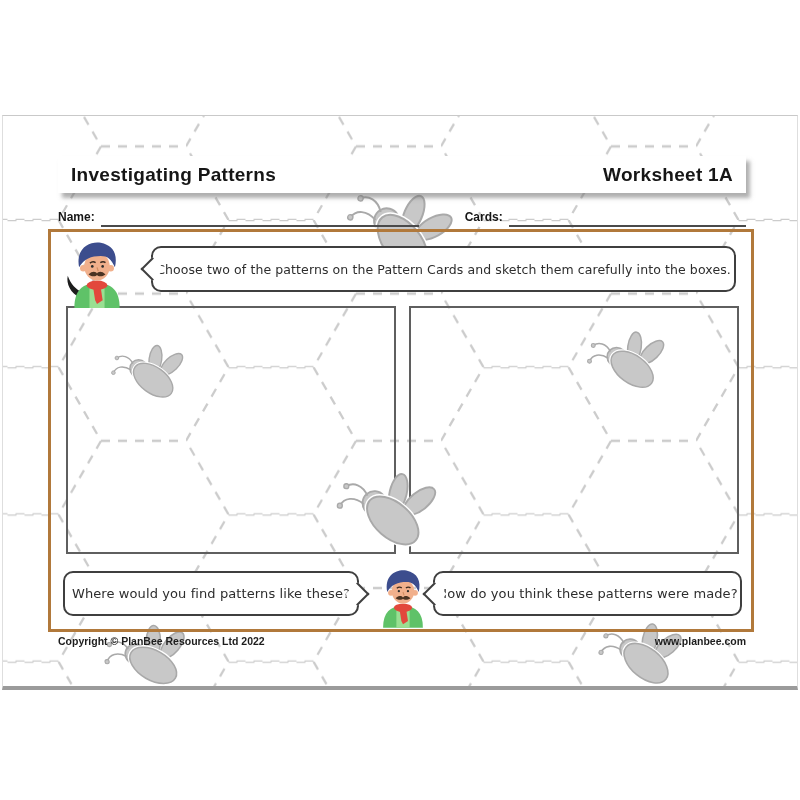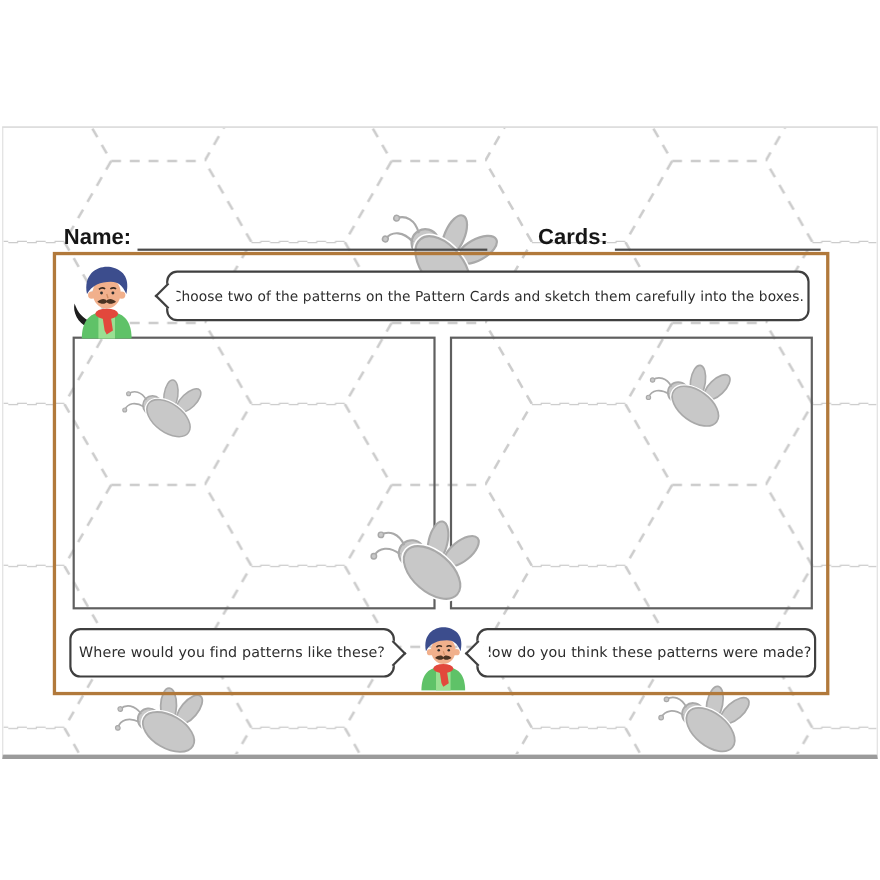--- a/index.html
+++ b/index.html
@@ -27,22 +27,22 @@
     position:absolute;left:55px;top:40px;width:688px;height:37px;z-index:10;
     background:#ffffff;box-shadow:4px 5px 4px rgba(110,110,110,.55);
     display:flex;align-items:center;justify-content:space-between;
     padding:0 13px;box-sizing:border-box;
     font-family:"Liberation Sans",sans-serif;font-weight:bold;font-size:19px;color:#161616;
     letter-spacing:.3px;
   }
   
   .name-row{
     position:absolute;left:55px;top:90px;width:688px;height:22px;z-index:10;
-    display:flex;align-items:flex-end;
-    font-family:"Liberation Sans",sans-serif;font-weight:bold;font-size:20px;color:#161616;
+    display:flex;align-items:center;
+    font-family:"Liberation Sans",sans-serif;font-weight:bold;font-size:12px;color:#161616;
   }
   .write-line{border-bottom:2px solid var(--line,#4a4a4a);height:18px;margin-left:6px;}
   .line-name{width:318px;margin-right:46px;}
   .line-date{flex:1;}
 
   
   .main-frame{
     position:absolute;left:45px;top:113px;width:706px;height:403px;z-index:5;
     border:3px solid var(--accent_frame,#b1793b);box-sizing:border-box;background:transparent;
   }
@@ -107,20 +107,24 @@
         </g>
       </defs>
       <rect x="0" y="0" width="794" height="570" fill="url(#hexpat)"></rect>
       <use href="#bee" transform="translate(401,125) rotate(15)"></use>
       <use href="#bee" transform="translate(151,263) scale(0.7)"></use>
       <use href="#bee" transform="translate(630,252) scale(0.75)"></use>
       <use href="#bee" transform="translate(151,548) scale(0.8) rotate(-6)"></use>
       <use href="#bee" transform="translate(644,546) scale(0.8) rotate(3)"></use>
     </svg>
 
+    <div class="header-bar">
+      <span>Investigating Patterns</span>
+      <span>Worksheet 1A</span>
+    </div>
 
     <div class="name-row">
       <span>Name:</span>
       <span class="write-line line-name"></span>
       <span>Cards:</span>
       <span class="write-line line-date"></span>
     </div>
 
     <div class="main-frame">
 
@@ -174,15 +178,19 @@
         <circle cx="41" cy="30" r="1.4" fill="#2c2c2c"></circle>
         <path d="M35,31 l1.3,4" stroke="#d08d62" stroke-width="1.3" fill="none"></path>
         <path d="M26,38.5 C30,34.5 34,35.5 35,37.5 C36,35.5 40,34.5 44,38.5 C40,41.5 36,40.5 35,39 C34,40.5 30,41.5 26,38.5 Z" fill="#4b3322"></path>
       </svg>
     </div>
 
     <svg class="fg-layer" width="794" height="570" viewBox="0 0 794 570">
       <use href="#bee" transform="translate(391,403) rotate(5) scale(0.95)"></use>
     </svg>
 
+    <div class="footer-row">
+      <span>Copyright © PlanBee Resources Ltd 2022</span>
+      <span>www.planbee.com</span>
+    </div>
 
   </div>
 </div>
 
 </body></html>

